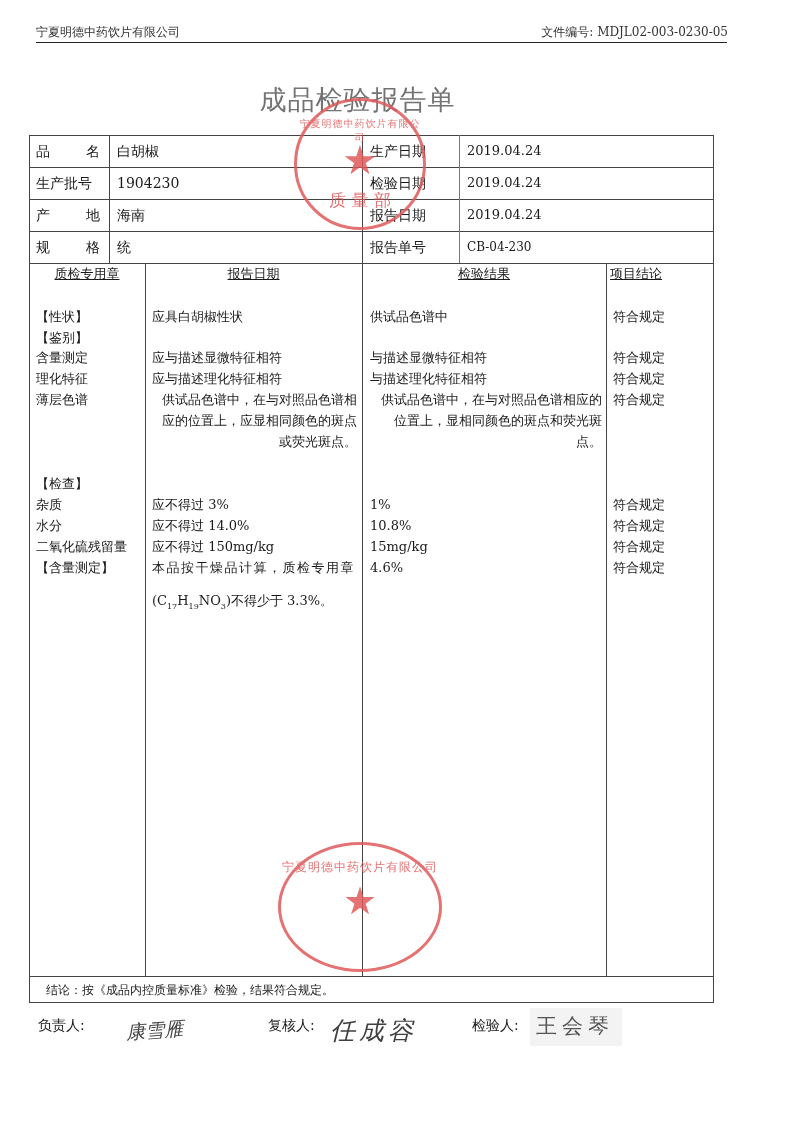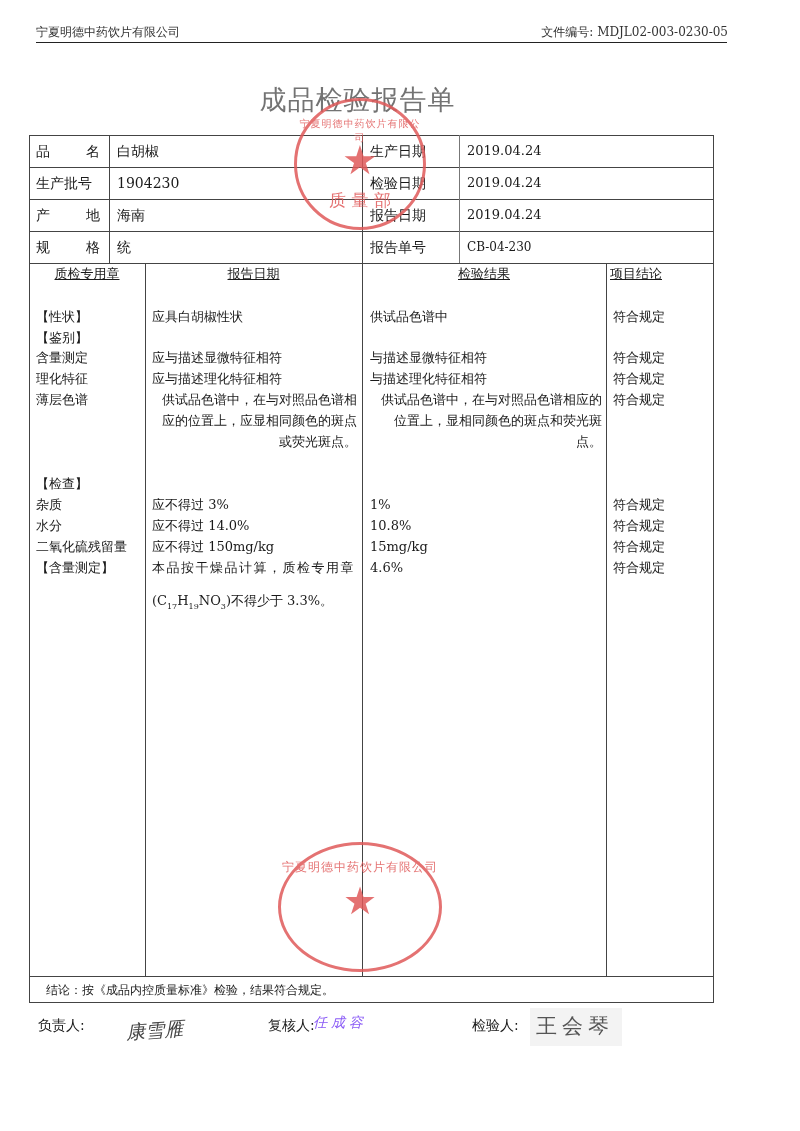--- a/index.html
+++ b/index.html
@@ -138,21 +138,21 @@
 <div class="row" style="left:152px; top:557px; letter-spacing:1.5px">本品按干燥品计算，质检专用章</div>
 <div class="row" style="left:152px; top:590px"><span>(C</span><sub>17</sub><span>H</span><sub>19</sub><span>NO</span><sub>3</sub><span>)不得少于 3.3%。</span></div>
 <div class="row" style="left:370px; top:557px">4.6%</div>
 <div class="row" style="left:613px; top:557px">符合规定</div>
 
 <div class="cell" style="left:46px; top:976px; line-height:28px; font-family:Liberation Serif, serif; font-size:12px">结论：按《成品内控质量标准》检验，结果符合规定。</div>
 
 <div class="sig-lbl" style="left:38px">负责人:</div>
 <div class="sig" style="left:126px; top:1018px; font-size:19px; transform:rotate(-4deg)">康雪雁</div>
 <div class="sig-lbl" style="left:268px">复核人:</div>
-<div class="sig" style="left:313px; top:1014px; font-size:14px; color:#8b5cf6; letter-spacing:4px">任成容</div>
+<div class="sig" style="left:330px; top:1014px; font-size:25px; color:#404040; letter-spacing:4px">任成容</div>
 <div class="sig-lbl" style="left:472px">检验人:</div>
 <div style="position:absolute; left:530px; top:1008px; width:92px; height:38px; background:#f3f3f3"></div>
 <div class="sig" style="left:536px; top:1012px; font-size:21px; letter-spacing:5px; font-style:normal; color:#555">王会琴</div>
 
 <div class="stamp" style="left:294px; top:98px; width:126px; height:126px">
   <div class="txt" style="top:16px; font-size:10px; letter-spacing:1px">宁夏明德中药饮片有限公司</div>
   <div class="star" style="top:36px; font-size:40px">★</div>
   <div class="txt" style="top:88px; font-size:17px; font-family:'DejaVu Serif', serif">质 量 部</div>
 </div>
 <div class="stamp" style="left:278px; top:842px; width:158px; height:124px">

